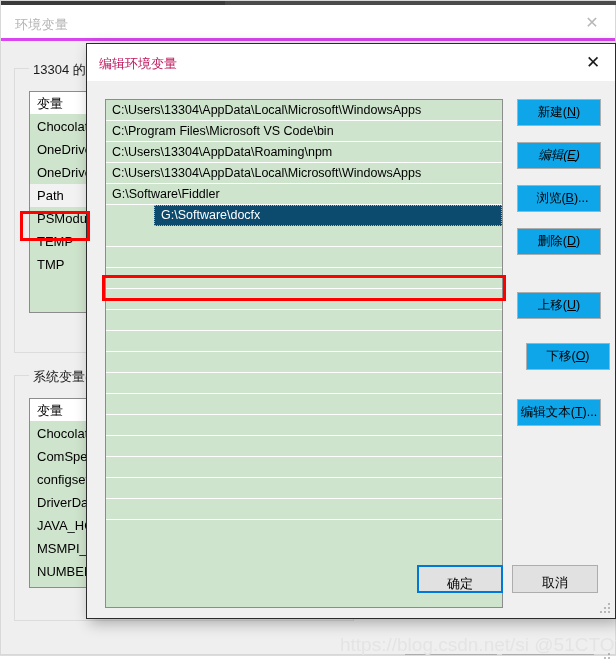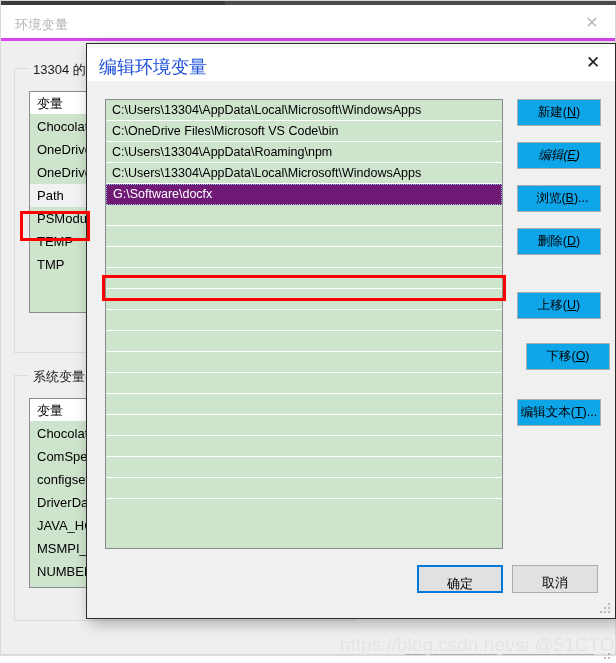--- a/index.html
+++ b/index.html
@@ -165,22 +165,22 @@
   #edit-titlebar {
     position: absolute;
     left: 0; top: 0;
     width: 528px; height: 37px;
     background: #ffffff;
     box-sizing: border-box;
   }
   #edit-title {
     position: absolute;
     left: 12px; top: 11px;
-    font-size: 18px;
-    color: #1d4ed8;
+    font-size: 13px;
+    color: #be185d;
   }
   #edit-close {
     position: absolute;
     right: 12px; top: 9px;
     width: 20px; height: 20px;
     font-size: 17px;
     line-height: 20px;
     text-align: center;
     color: #1a1a1a;
     cursor: default;
@@ -189,44 +189,45 @@
     position: absolute;
     left: 0; top: 37px;
     width: 528px; height: 537px;
     background: #f0f0f0;
   }
 
   
   #path-list {
     position: absolute;
     left: 18px; top: 18px;
-    width: 398px; height: 450px;
+    width: 398px; height: 509px;
     background: #cfe4cd;
     border: 1px solid #8c8c8c;
     box-sizing: border-box;
     overflow: hidden;
   }
   .path-row {
     height: 21px;
     line-height: 21px;
     padding-left: 6px;
     font-size: 12.5px;
     color: #000;
     background: #cfe4cd;
     border-bottom: 1px solid #ffffff;
     box-sizing: border-box;
     white-space: nowrap;
     overflow: hidden;
   }
   .path-row.selected {
-    background: #701a75;
+    background: #0c4a6e;
     color: #ffffff;
     border: 1px dotted #8fbfe8;
     border-bottom: 1px dotted #8fbfe8;
     line-height: 19px;
+    margin-left: 48px;
   }
   .path-row.empty { color: transparent; }
 
   #redbox-docfx {
     position: absolute;
     left: 15px; top: 194px;
     width: 404px; height: 26px;
     border: 3px solid #ff0000;
     box-sizing: border-box;
     pointer-events: none;
@@ -345,23 +346,24 @@
 
   <div id="edit-titlebar">
     <div id="edit-title">编辑环境变量</div>
     <div id="edit-close">✕</div>
   </div>
 
   <div id="edit-body">
 
     <div id="path-list">
         <div class="path-row">C:\Users\13304\AppData\Local\Microsoft\WindowsApps</div>
-        <div class="path-row">C:\OneDrive Files\Microsoft VS Code\bin</div>
+        <div class="path-row">C:\Program Files\Microsoft VS Code\bin</div>
         <div class="path-row">C:\Users\13304\AppData\Roaming\npm</div>
         <div class="path-row">C:\Users\13304\AppData\Local\Microsoft\WindowsApps</div>
+        <div class="path-row">G:\Software\Fiddler</div>
         <div class="path-row selected">G:\Software\docfx</div>
         <div class="path-row empty">&nbsp;</div>
         <div class="path-row empty">&nbsp;</div>
         <div class="path-row empty">&nbsp;</div>
         <div class="path-row empty">&nbsp;</div>
         <div class="path-row empty">&nbsp;</div>
         <div class="path-row empty">&nbsp;</div>
         <div class="path-row empty">&nbsp;</div>
         <div class="path-row empty">&nbsp;</div>
         <div class="path-row empty">&nbsp;</div>

